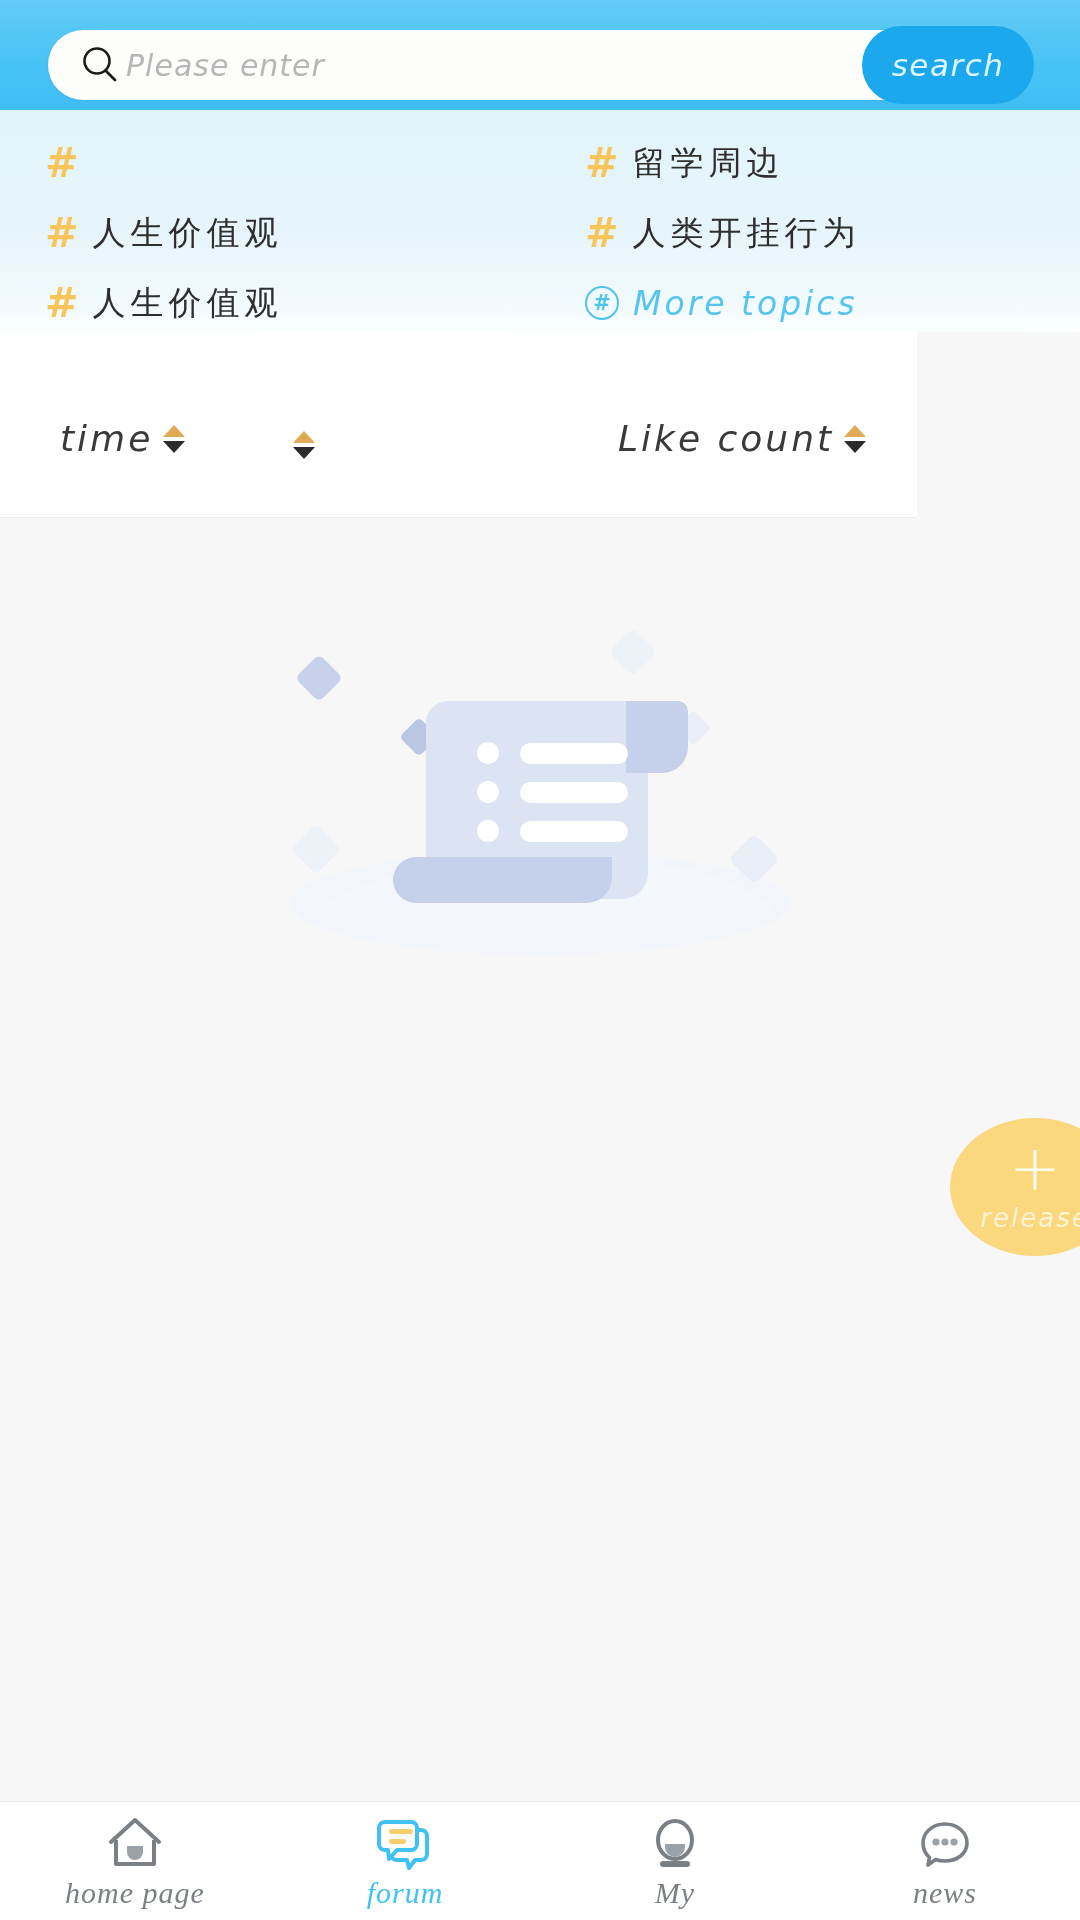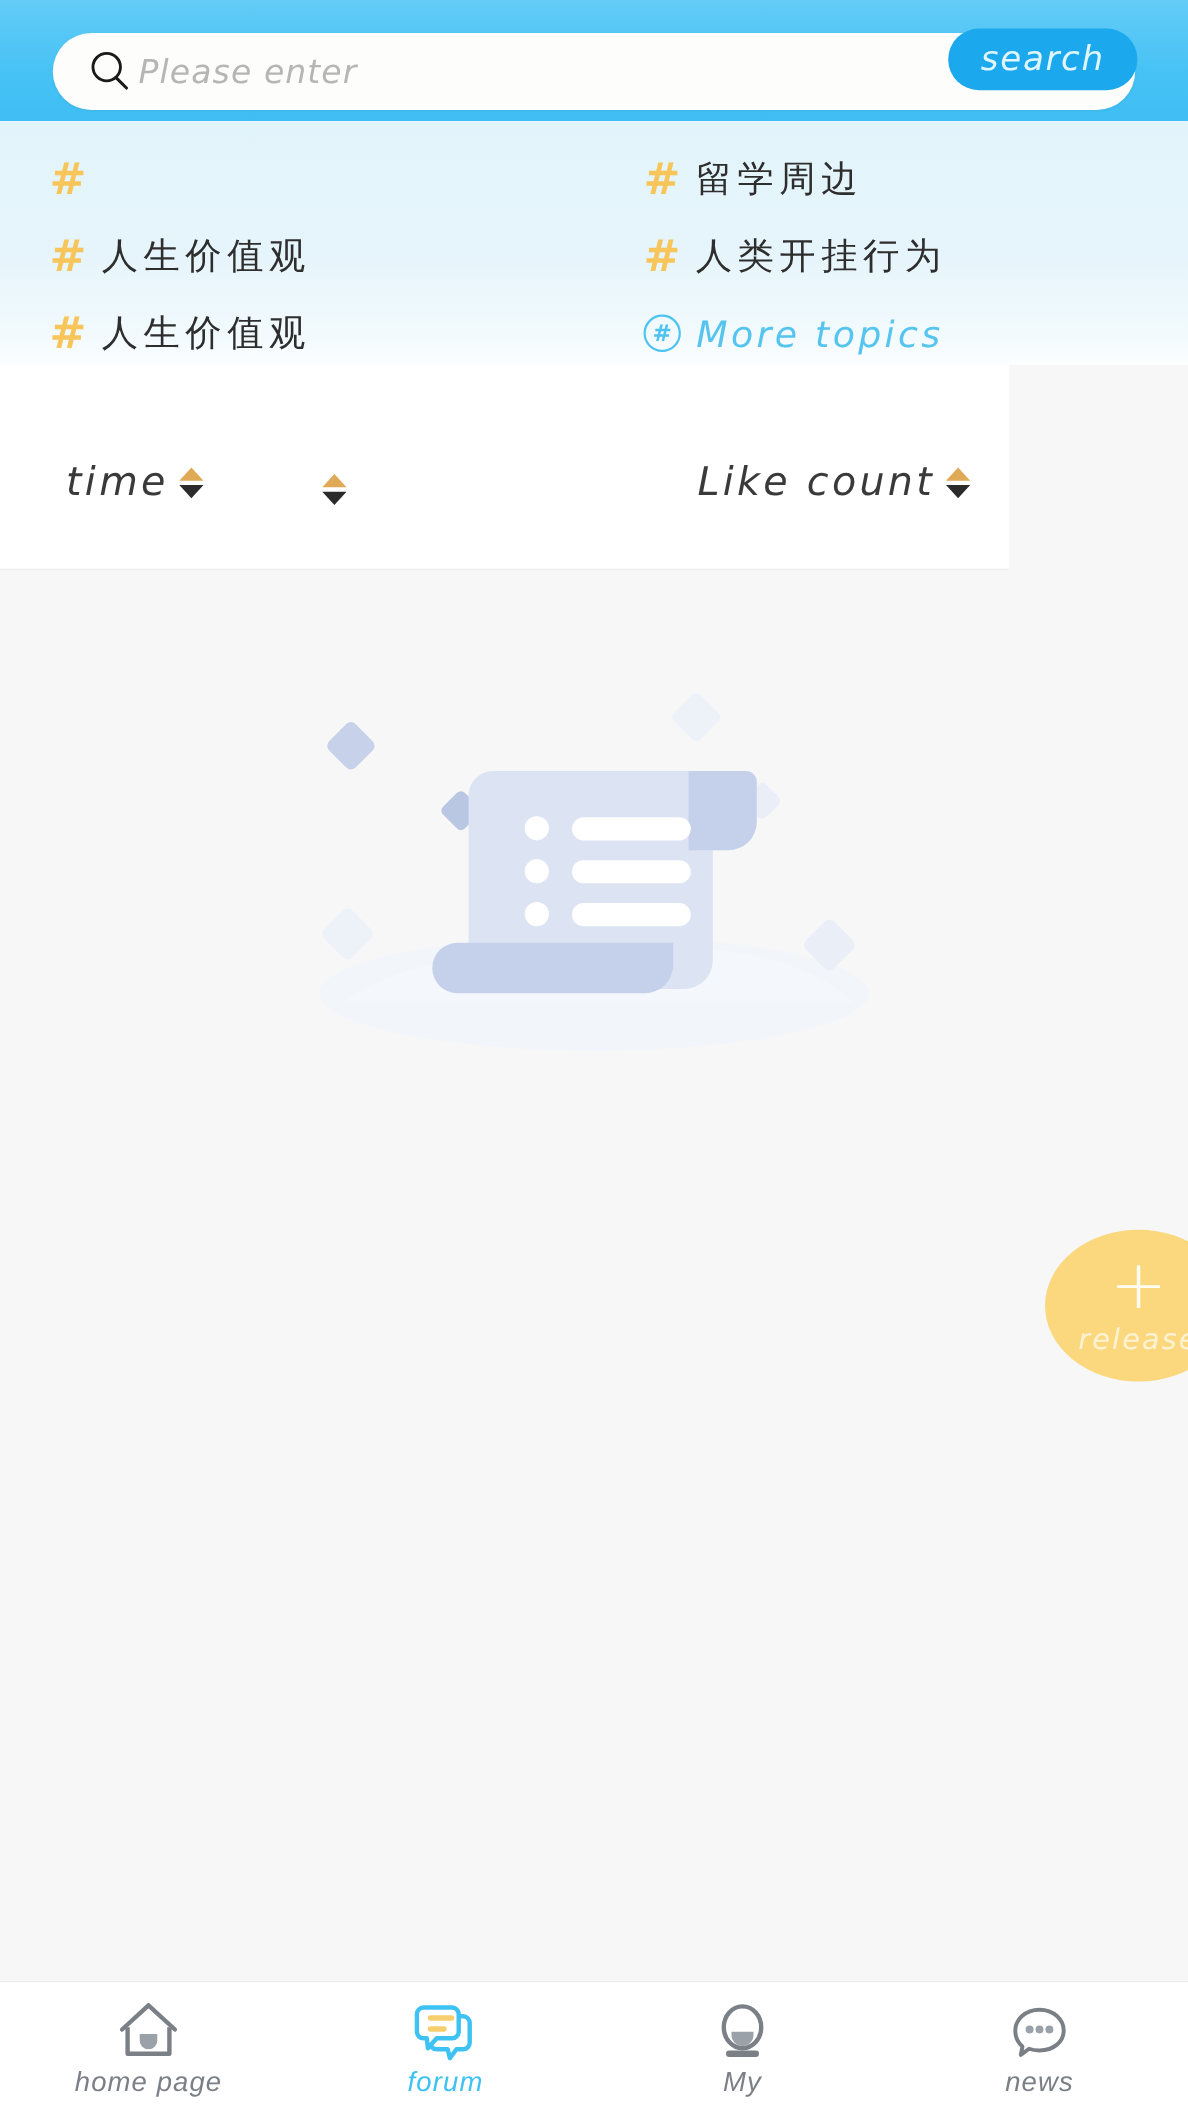--- a/index.html
+++ b/index.html
@@ -21,21 +21,21 @@
     background:#FDFDFB; border-radius:38px; display:flex; align-items:center;
     box-shadow:0 1px 3px rgba(0,0,0,0.06);
   }
   .mag { margin-left:32px; width:40px; height:40px; flex:none; }
   .ph {
     margin-left:6px; font-family:"DejaVu Sans", sans-serif;
     font-size:30px; color:#B6B6B6; font-style:italic; letter-spacing:1px;
     white-space:nowrap;
   }
   .searchbtn {
-    position:absolute; right:-2px; top:-4px; width:172px; height:56px;
+    position:absolute; right:-2px; top:-4px; width:172px; height:78px;
     background:#1BA8ED; border-radius:40px;
     display:flex; align-items:center; justify-content:center;
     color:#DFF6FF; font-size:31px; font-style:italic; letter-spacing:1.5px;
     font-family:"DejaVu Sans", sans-serif;
   }
 
   
   .topics {
     position:absolute; left:0; top:110px; width:1080px; height:222px;
     background:linear-gradient(180deg,#E2F4FB 0%,#E6F5FB 55%,#F2FAFD 88%,#FCFEFF 100%);
@@ -102,22 +102,22 @@
 
   
   .tabbar {
     position:absolute; left:0; bottom:0; width:1080px; height:119px;
     background:#FFFFFF; border-top:1px solid #E9E9E9;
     display:flex; align-items:center;
   }
   .tab { width:270px; display:flex; flex-direction:column; align-items:center; justify-content:center; }
   .tab .ticon { height:62px; display:flex; align-items:center; justify-content:center; }
   .tab .tlab {
-    margin-top:2px; font-size:25px; color:#7B7F86; font-style:italic; letter-spacing:1px;
-    font-family:Liberation Sans, sans-serif;
+    margin-top:2px; font-size:30px; color:#7B7F86; font-style:italic; letter-spacing:1px;
+    font-family:Liberation Serif, serif;
   }
   .tab.active .tlab { color:#3EC1F3; }
 </style>
 </head>
 <body>
 
 <div class="phone">
 
   <div class="header">
     <div class="searchwrap">
@@ -177,21 +177,21 @@
       </span>
     </div>
 
     <div class="sortitem" style="left:283px;">
       <span class="arrows">
         <span class="ar-up"></span>
           <span class="ar-dn"></span>
       </span>
     </div>
 
-    <div class="sortitem" style="left:634px;">
+    <div class="sortitem" style="left:618px;">
       <span class="slabel">Like count</span>
       <span class="arrows">
         <span class="ar-up"></span>
           <span class="ar-dn"></span>
       </span>
     </div>
   </div>
 
   <div class="content">
 

